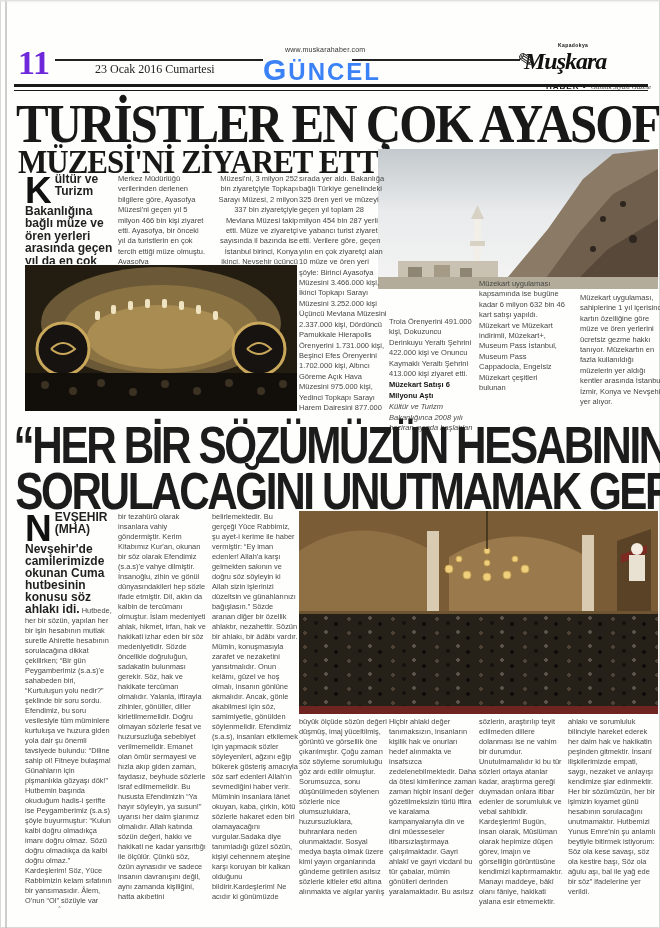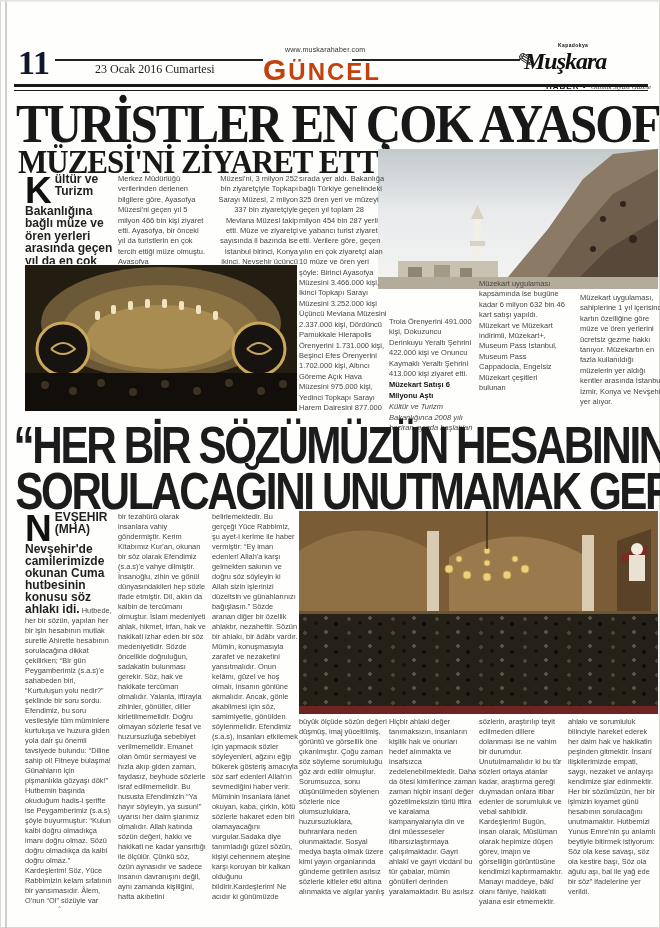--- a/index.html
+++ b/index.html
@@ -2,27 +2,27 @@
 <html lang="tr"><head>
 <meta charset="utf-8">
 <style>
   html,body{margin:0;padding:0;background:#f4f4f2;}
   .page{position:relative;width:660px;height:928px;background:#fefefd;overflow:hidden;
         font-family:"Liberation Sans",sans-serif;color:#3f3f3f;box-shadow:inset 0 0 0 1px #d9d9d5;}
   .scan-edge{position:absolute;left:5px;top:0;bottom:0;width:2px;background:#b9b9b4;opacity:.7;}
   .scan-top{position:absolute;left:0;top:0;right:0;height:3px;background:linear-gradient(#e3e3df,transparent);}
 
   
-  .pagenum{position:absolute;left:18px;top:44px;font:bold 34px "Liberation Serif",serif;color:#0f172a;}
+  .pagenum{position:absolute;left:18px;top:44px;font:bold 34px "Liberation Serif",serif;color:#6d28d9;}
   .date{position:absolute;left:56px;top:62px;font:12px "Liberation Serif",serif;color:#222;margin-left:39px;}
   .hline-l{position:absolute;left:55px;top:59px;width:208px;height:2px;background:#222;}
   .hline-r{position:absolute;left:352px;top:59px;width:168px;height:2px;background:#222;}
   .section-wrap{position:absolute;left:263px;top:46px;width:120px;}
   .site{display:block;font:7px "Liberation Sans",sans-serif;color:#333;margin-left:22px;letter-spacing:.2px;}
-  .section{font:bold 24px "Liberation Sans",sans-serif;color:#c2410c;letter-spacing:2px;}
+  .section{font:bold 24px "Liberation Sans",sans-serif;color:#3b82f6;letter-spacing:2px;}
   .section .bigG{font-size:30px;}
   .brand{position:absolute;left:524px;top:42px;width:130px;text-align:left;color:#111;}
   .brand .swoosh{position:absolute;left:-6px;top:6px;font-size:22px;color:#222;transform:rotate(-12deg);}
   .brand .tiny{display:block;margin-left:34px;font:bold 5px "Liberation Sans",sans-serif;letter-spacing:.4px;}
   .brand .name{display:block;font:bold italic 24px "Liberation Serif",serif;letter-spacing:-1px;}
   .brand .sub{font:bold 8px "Liberation Sans",sans-serif;margin-left:22px;letter-spacing:1px;}
   .brand .tagline{font:italic 7px "Liberation Serif",serif;color:#333;}
   .rule-a{position:absolute;left:14px;right:12px;top:84px;height:3px;background:#1a1a1a;}
   .rule-b{position:absolute;left:14px;right:12px;top:90px;height:1px;background:#1a1a1a;}
 

